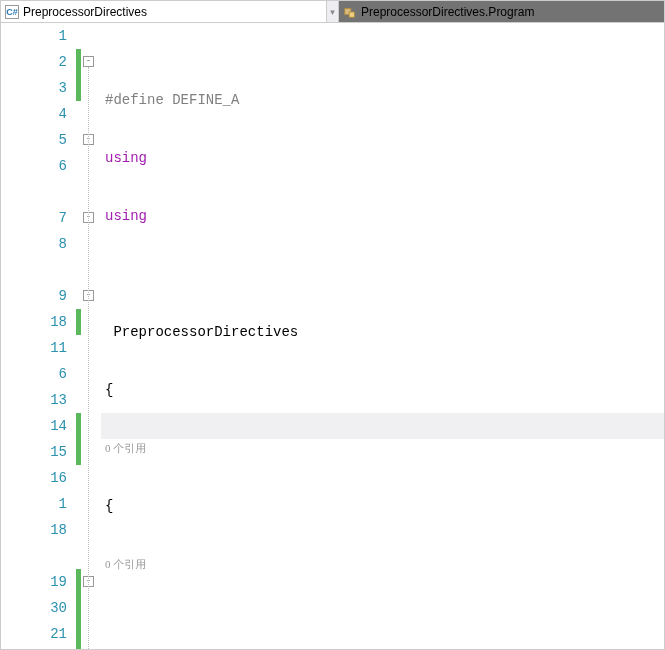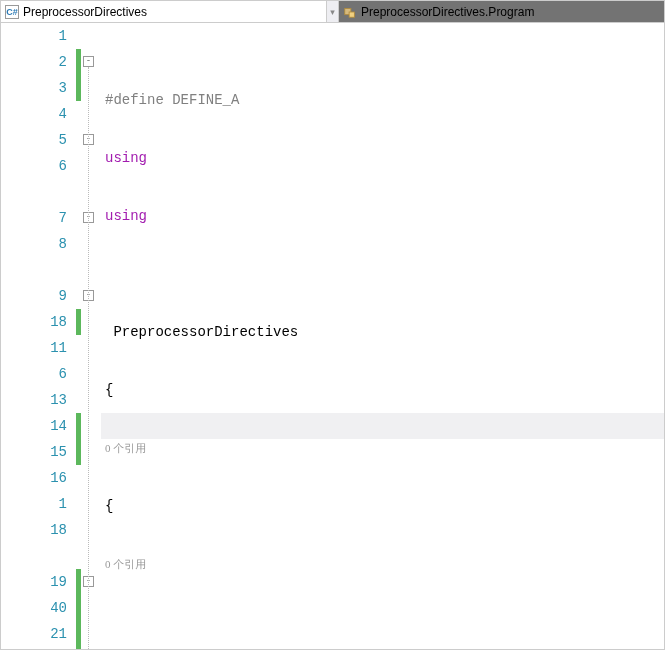--- a/index.html
+++ b/index.html
@@ -211,21 +211,21 @@
     <div class="row">
         <span>18</span>
       </div>
     <div class="row">
         <span></span>
       </div>
     <div class="row">
         <span>19</span>
       </div>
     <div class="row">
-        <span>40</span>
+        <span>30</span>
       </div>
     <div class="row">
         <span>21</span>
       </div>
     <div class="row">
         <span>22</span>
       </div>
 
   </div>
 

